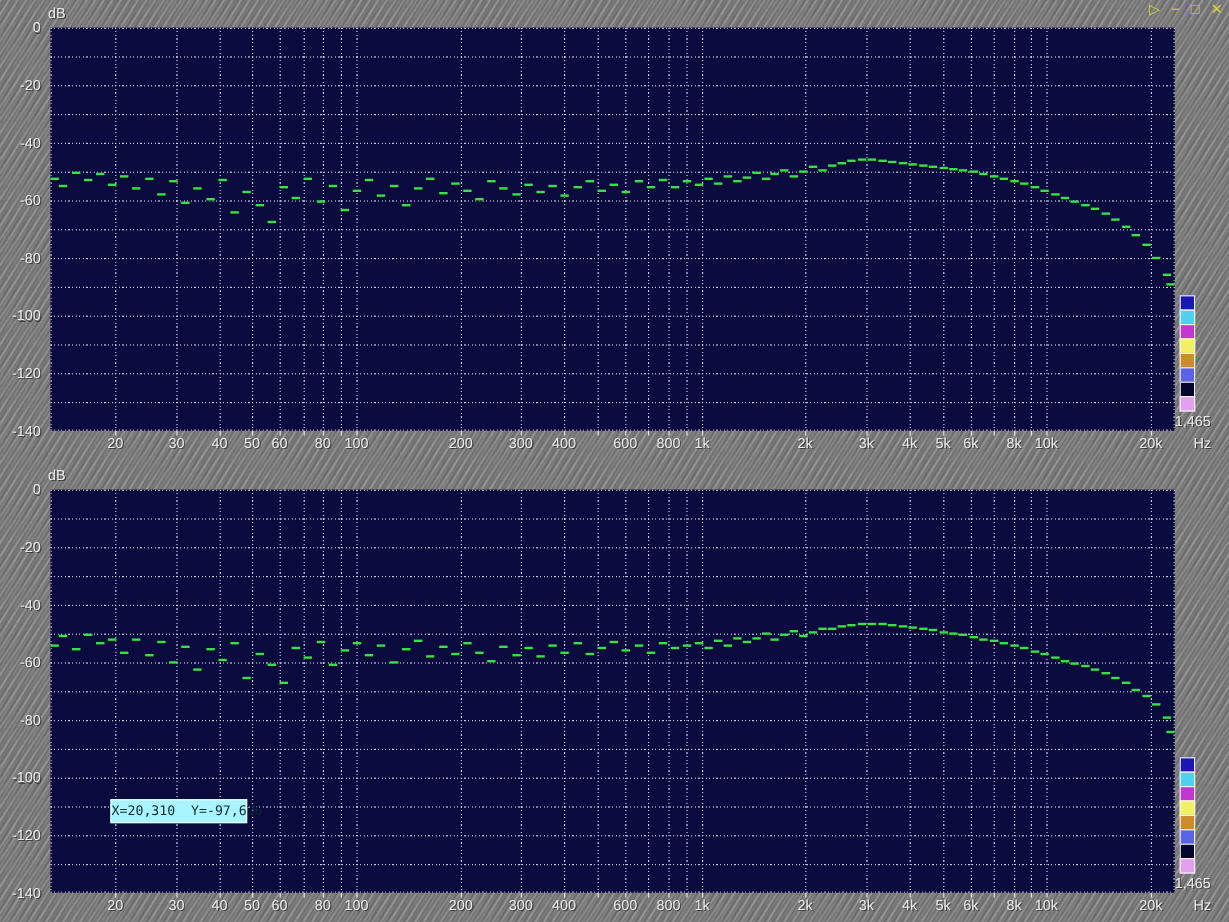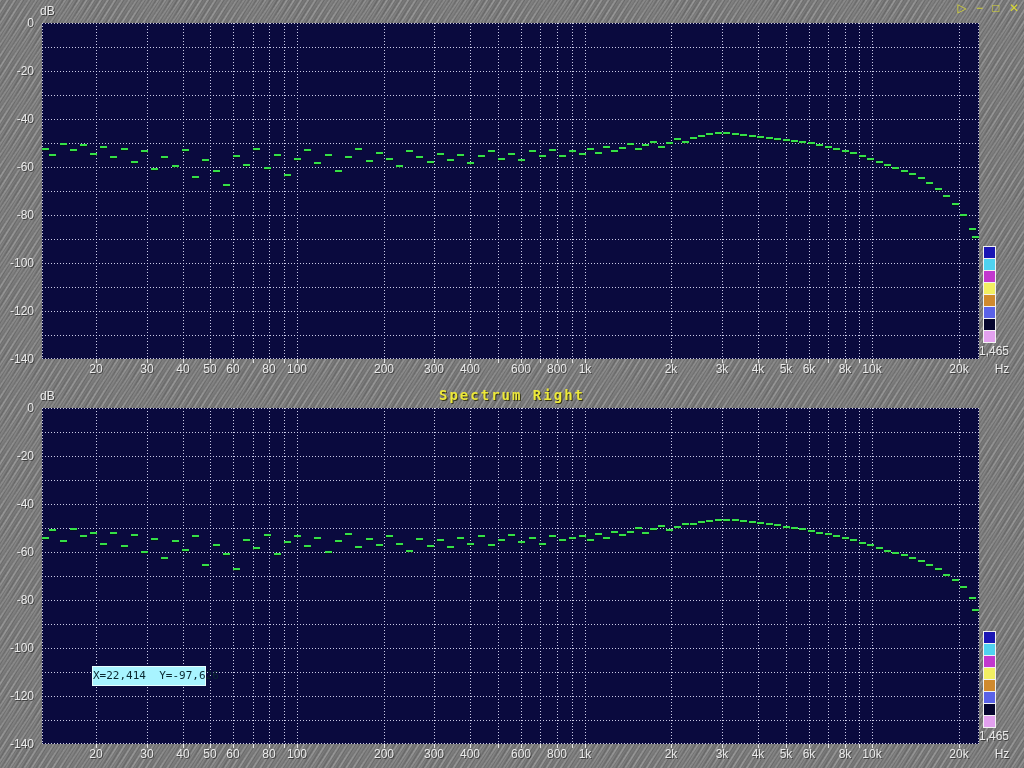--- a/index.html
+++ b/index.html
@@ -280,34 +280,33 @@
       <div class="swatch" style="background: rgb(242, 239, 98);"></div>
       <div class="swatch" style="background: rgb(208, 138, 46);"></div>
       <div class="swatch" style="background: rgb(90, 98, 232);"></div>
       <div class="swatch" style="background: rgb(5, 5, 46);"></div>
       <div class="swatch" style="background: rgb(226, 160, 238);"></div>
     </div>
   <div class="lbl count">1,465</div>
 </div>
 
 <div class="panel" id="panel1">
-  <div class="panel-title">Spectrum Right</div>
   <div class="lbl unit-db">dB</div>
   <div class="ylabels">
       <span class="lbl" style="top: -7px;">0</span>
       <span class="lbl" style="top: 41px;">-20</span>
       <span class="lbl" style="top: 89px;">-40</span>
       <span class="lbl" style="top: 137px;">-60</span>
       <span class="lbl" style="top: 185px;">-80</span>
       <span class="lbl" style="top: 233px;">-100</span>
       <span class="lbl" style="top: 281px;">-120</span>
       <span class="lbl" style="top: 329px;">-140</span>
     </div>
   <div class="plot">
-    <div class="tooltip">X=22,414  Y=-97,626</div>
+    <div class="tooltip">X=20,310  Y=-97,626</div>
   <div class="hgrid" style="top: 0px;"></div>
       <div class="hgrid" style="top: 24px;"></div>
       <div class="hgrid" style="top: 48px;"></div>
       <div class="hgrid" style="top: 72px;"></div>
       <div class="hgrid" style="top: 96px;"></div>
       <div class="hgrid" style="top: 120px;"></div>
       <div class="hgrid" style="top: 144px;"></div>
       <div class="hgrid" style="top: 168px;"></div>
       <div class="hgrid" style="top: 192px;"></div>
       <div class="hgrid" style="top: 216px;"></div>

